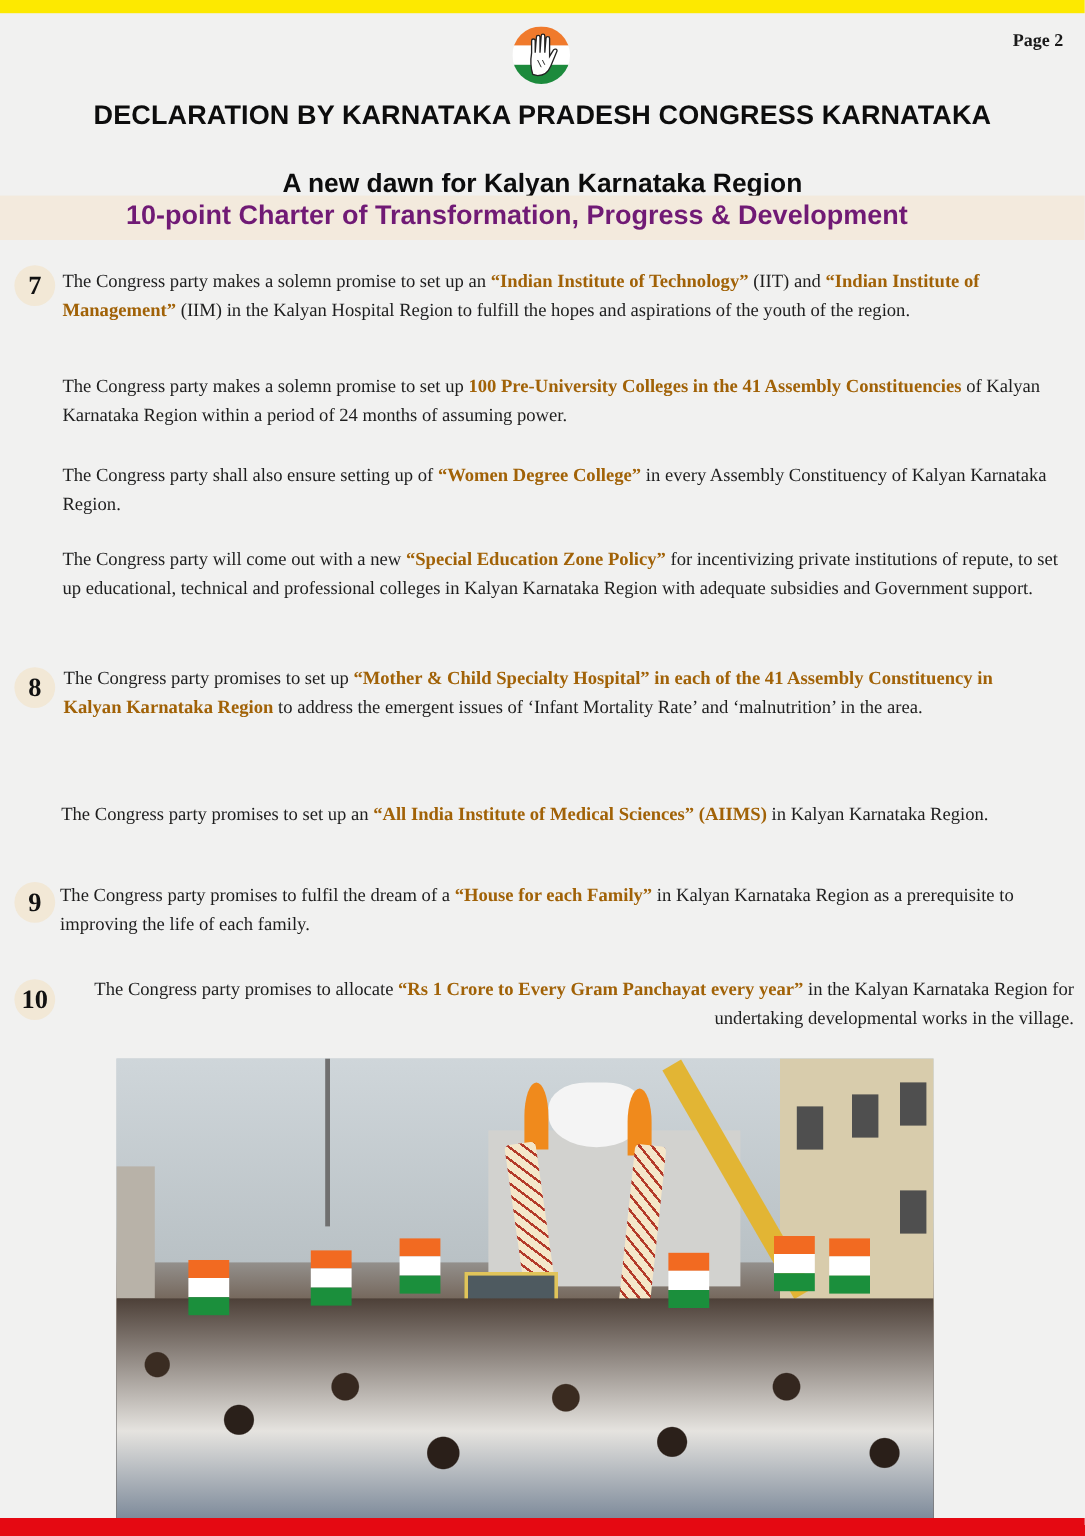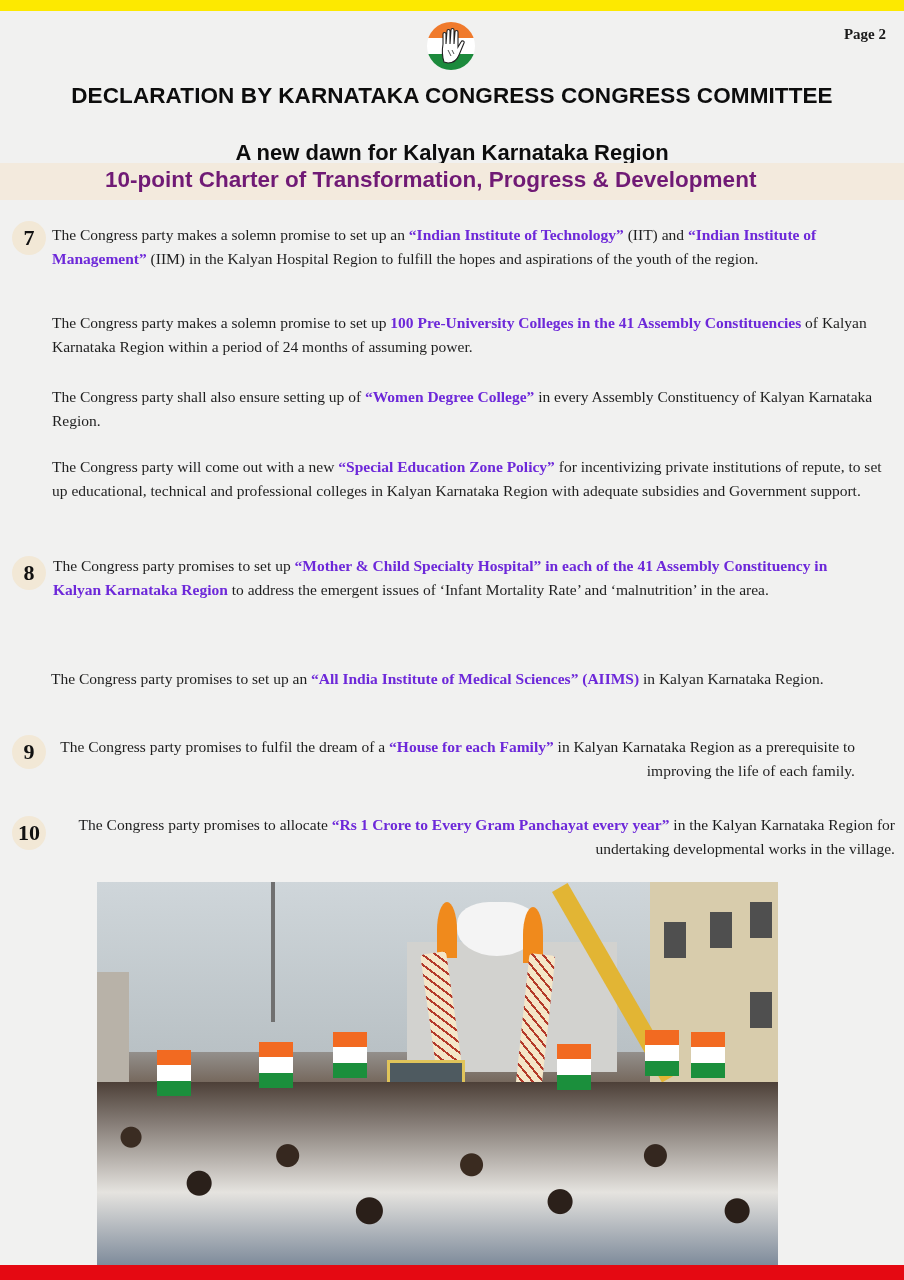--- a/index.html
+++ b/index.html
@@ -31,21 +31,21 @@
       position: absolute; left: 0; top: 163px; width: 904px; height: 37px; background: #f3eadd;
     }
     .charter-title {
       position: absolute; left: 69px; top: 167px;
       font-family: "Liberation Sans", "DejaVu Sans", sans-serif; font-weight: bold; font-size: 22.5px; color: #701a75; margin-left: 36px;
     }
 
     .para {
       position: absolute; font-size: 15.5px; line-height: 24px; color: #1e1e1e;
     }
-    .para b { font-weight: bold; color: #6d28d9; }
+    .para b { font-weight: bold; color: #a16207; }
 
     .badge {
       position: absolute; width: 34px; height: 34px; border-radius: 50%;
       background: #f2e8d6; display: flex; align-items: center; justify-content: center;
       font-weight: bold; font-size: 22px; color: #111;
     }
 
     .photo {
       position: absolute; left: 97px; top: 882px; width: 681px; height: 384px; overflow: hidden;
       background: linear-gradient(#c9d0d4 0%, #b6bec3 35%, #6b5a4c 55%, #2e2a28 75%, #1f1c1b 100%);
@@ -89,37 +89,37 @@
   <div class="band white"></div>
   <div class="band green"></div>
   <svg width="48" height="48" viewBox="0 0 48 48">
     <path d="M17 40 C15 34 15 28 16 22 L16 12 C16 10 19 10 19 12 L19 22 L20 9 C20 7 23 7 23 9 L23 22 L24 8 C24 6 27 6 27 8 L27 22 L28 10 C28 8 31 8 31 10 L31 25 L34 20 C35 18 38 19 37 21 L32 33 C30 38 26 41 21 41 Z" fill="#ffffff" stroke="#222" stroke-width="1.1"></path>
     <path d="M21 28 L24 34 M25 28 L27 32" stroke="#222" stroke-width="0.8" fill="none"></path>
   </svg>
 </div>
 
 <div class="page-num">Page 2</div>
 
-<div class="title title-main">DECLARATION BY KARNATAKA CONGRESS CONGRESS COMMITTEE</div>
+<div class="title title-main">DECLARATION BY KARNATAKA PRADESH CONGRESS KARNATAKA</div>
 <div class="title title-sub">A new dawn for Kalyan Karnataka Region</div>
 <div class="charter-band"></div>
 <div class="charter-title">10-point Charter of Transformation, Progress &amp; Development</div>
 
 <div class="badge" style="left:12px; top:221px;">7</div>
 <div class="para" style="left:52px; top:223px; width:840px;"><span>The Congress party makes a solemn promise to set up an </span><b>“Indian Institute of Technology”</b><span> (IIT) and </span><b>“Indian Institute of Management”</b><span> (IIM) in the Kalyan Hospital Region to fulfill the hopes and aspirations of the youth of the region.</span></div>
 <div class="para" style="left:52px; top:311px; width:830px;"><span>The Congress party makes a solemn promise to set up </span><b>100 Pre-University Colleges in the 41 Assembly Constituencies</b><span> of Kalyan Karnataka Region within a period of 24 months of assuming power.</span></div>
 <div class="para" style="left:52px; top:385px; width:830px;"><span>The Congress party shall also ensure setting up of </span><b>“Women Degree College”</b><span> in every Assembly Constituency of Kalyan Karnataka Region.</span></div>
 <div class="para" style="left:52px; top:455px; width:845px;"><span>The Congress party will come out with a new </span><b>“Special Education Zone Policy”</b><span> for incentivizing private institutions of repute, to set up educational, technical and professional colleges in Kalyan Karnataka Region with adequate subsidies and Government support.</span></div>
 
 <div class="badge" style="left:12px; top:556px;">8</div>
 <div class="para" style="left:53px; top:554px; width:800px;"><span>The Congress party promises to set up </span><b>“Mother &amp; Child Specialty Hospital” in each of the 41 Assembly Constituency in Kalyan Karnataka Region</b><span> to address the emergent issues of ‘Infant Mortality Rate’ and ‘malnutrition’ in the area.</span></div>
 <div class="para" style="left:51px; top:652px; width:845px;margin-top:15px;"><span>The Congress party promises to set up an </span><b>“All India Institute of Medical Sciences” (AIIMS)</b><span> in Kalyan Karnataka Region.</span></div>
 
 <div class="badge" style="left:12px; top:735px;">9</div>
-<div class="para" style="left:35px; top:735px; width:820px;text-align:right;"><span>The Congress party promises to fulfil the dream of a </span><b>“House for each Family”</b><span> in Kalyan Karnataka Region as a prerequisite to improving the life of each family.</span></div>
+<div class="para" style="left:50px; top:735px; width:820px;"><span>The Congress party promises to fulfil the dream of a </span><b>“House for each Family”</b><span> in Kalyan Karnataka Region as a prerequisite to improving the life of each family.</span></div>
 
 <div class="badge" style="left:12px; top:816px;">10</div>
 <div class="para" style="left:50px; top:813px; width:845px;text-align:right;"><span>The Congress party promises to allocate </span><b>“Rs 1 Crore to Every Gram Panchayat every year”</b><span> in the Kalyan Karnataka Region for undertaking developmental works in the village.</span></div>
 
 <div class="photo">
   <div class="sky"></div>
   <div class="bldg-l"></div>
   <div class="bldg-c"></div>
   <div class="bldg-r">
     <div class="win" style="left:14px; top:40px;"></div>

